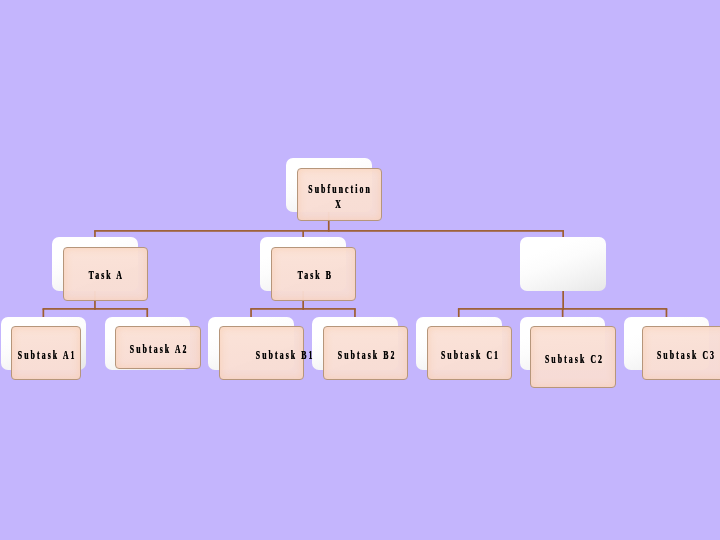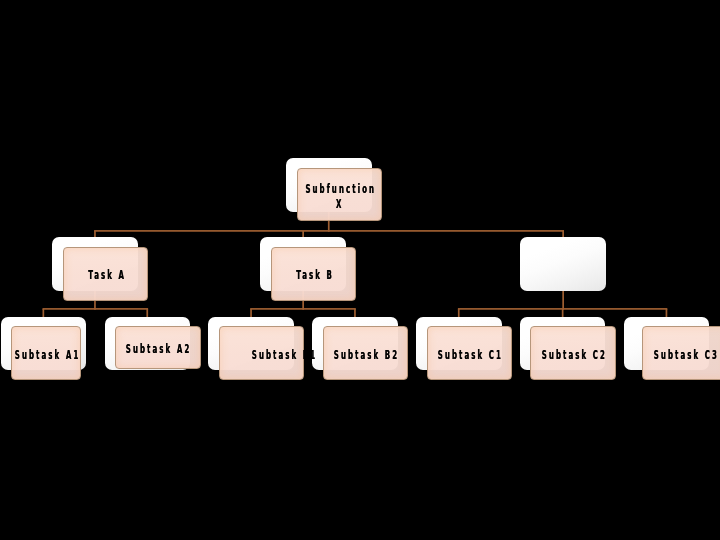--- a/index.html
+++ b/index.html
@@ -1,19 +1,19 @@
 <!DOCTYPE html>
 <html><head>
 <meta charset="utf-8">
 <title>Subfunction X Hierarchy</title>
 <style>
   html,body{margin:0;padding:0;}
   body{width:720px;height:540px;background:#f2f2f2;
        font-family:"DejaVu Sans",sans-serif;overflow:hidden;}
-  #stage{position:relative;width:720px;height:540px;background:#000000;}
+  #stage{position:relative;width:720px;height:540px;background:#c4b5fd;font-family:Liberation Serif, serif;}
   .connectors{position:absolute;left:0;top:0;width:720px;height:540px;}
   .ghost{position:absolute;border-radius:7px;
          background:linear-gradient(160deg,#ffffff 0%,#ffffff 26%,#fcfcfc 46%,
                     #f6f6f6 64%,#efefef 82%,#e9e9e9 95%,#e6e6e6 100%);
          filter:blur(0.65px);}
   .node{position:absolute;box-sizing:border-box;
         border:1px solid #b6967b;border-radius:4px;
         background:linear-gradient(177deg,rgba(251,226,215,0.955) 0%,
                    rgba(249,222,212,0.955) 48%,rgba(248,220,212,0.955) 100%);
         box-shadow:inset 0 0 7px 1px rgba(249,193,150,0.42);
@@ -78,19 +78,19 @@
   </div>
   <div class="node" style="left: 218.8px; top: 326.4px; width: 85.5px; height: 53.5px; padding-left: 44px;">
     <span class="lbl">Subtask B1</span>
   </div>
   <div class="node" style="left: 322.7px; top: 326.4px; width: 85.5px; height: 53.5px;">
     <span class="lbl">Subtask B2</span>
   </div>
   <div class="node" style="left: 426.5px; top: 326.4px; width: 85.5px; height: 53.5px;">
     <span class="lbl">Subtask C1</span>
   </div>
-  <div class="node" style="left: 530.4px; top: 326.4px; width: 85.5px; height: 54px;">
+  <div class="node" style="left: 530.4px; top: 326.4px; width: 85.5px; height: 62px;">
     <span class="lbl">Subtask C2</span>
   </div>
   <div class="node" style="left: 634.2px; top: 326.4px; width: 85.5px; height: 53.5px; margin-left: 8px;">
     <span class="lbl">Subtask C3</span>
   </div>
 </div>
 
 </body></html>

